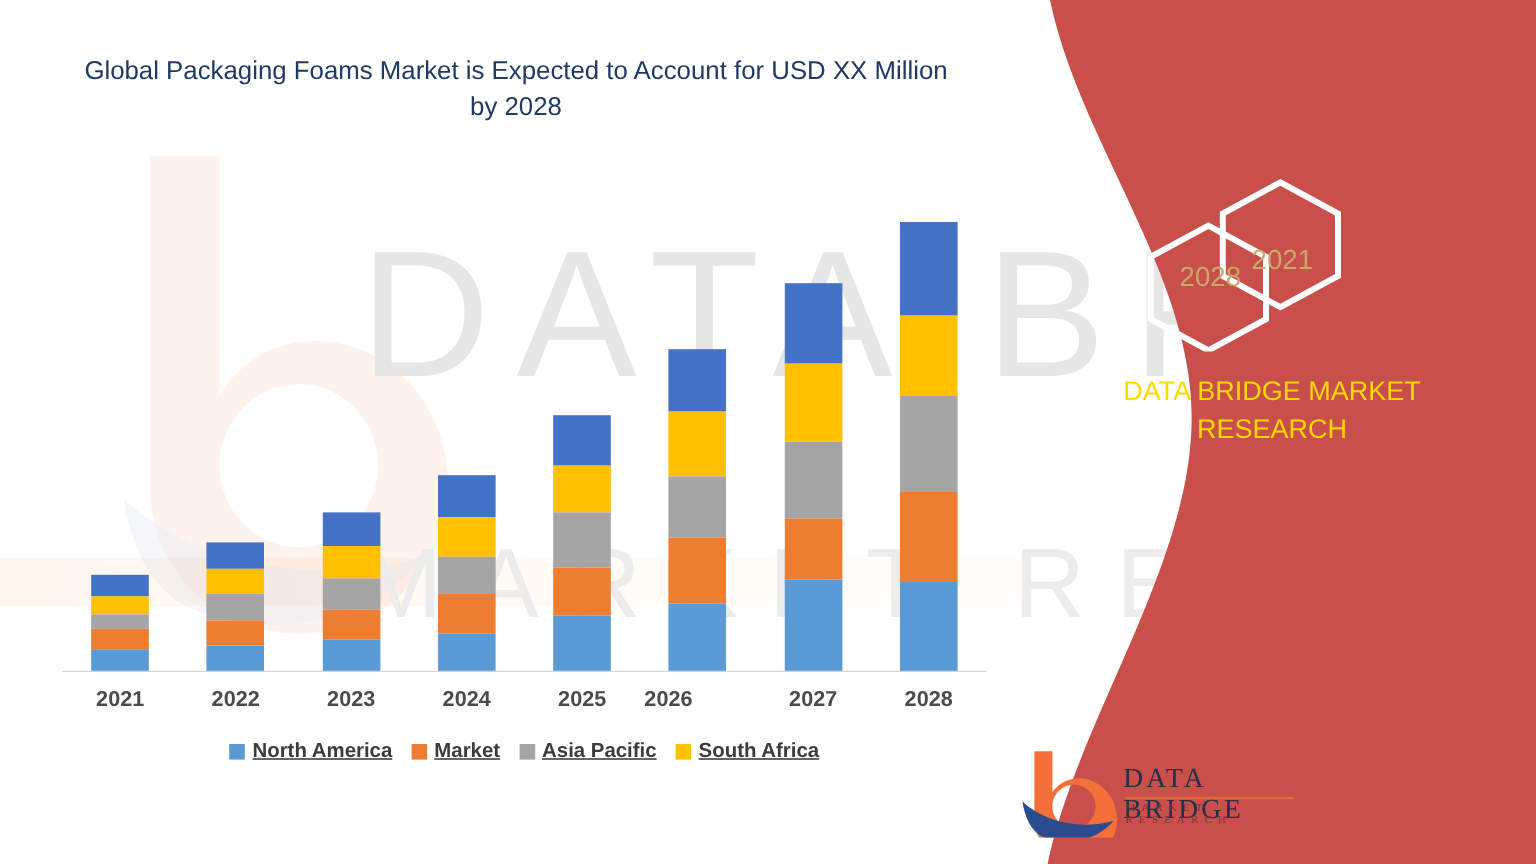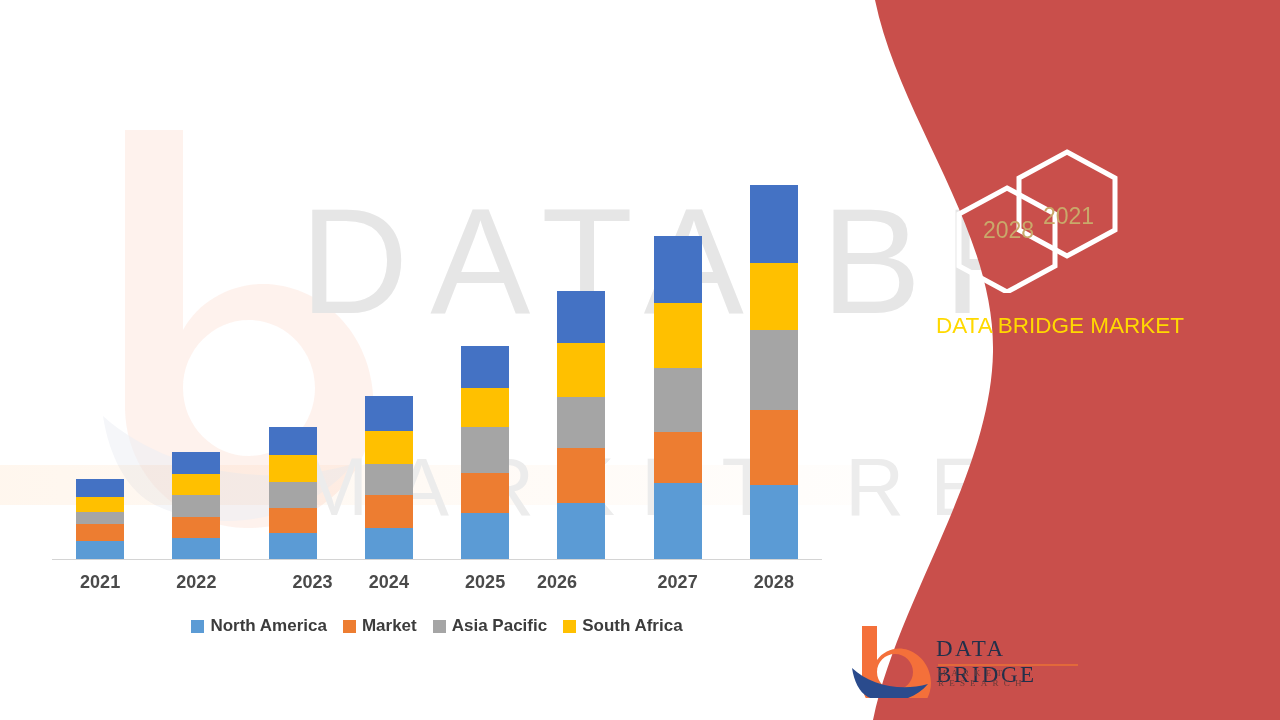--- a/index.html
+++ b/index.html
@@ -116,20 +116,21 @@
 
   .legend {
     position: absolute;
     left: 52px;
     top: 616px;
     width: 770px;
     display: flex;
     justify-content: center;
     align-items: center;
     gap: 16px;
+    text-decoration: underline;
   }
   .legend-item {
     display: flex;
     align-items: center;
     gap: 6px;
   }
   .legend-swatch {
     width: 13px;
     height: 13px;
     flex: 0 0 13px;
@@ -233,20 +234,21 @@
     <div class="wm-band"></div>
     <svg class="wm-b" viewBox="0 0 290 420">
       <path d="M30 10 h58 v200 c20,-36 62,-52 100,-44 60,13 96,70 90,132 -6,64 -62,112 -128,110 -66,-2 -118,-52 -120,-118 Z
                M88 268 c0,38 30,68 66,68 36,0 66,-30 66,-68 0,-38 -30,-68 -66,-68 -36,0 -66,30 -66,68 Z" fill="#f4703a"></path>
       <path d="M8 296 c60,54 160,74 250,48 -46,56 -130,72 -196,42 -30,-14 -48,-50 -54,-90 Z" fill="#2a4b8d" opacity="0.55"></path>
     </svg>
     <div class="wm-text-top">DATA BRIDGE</div>
     <div class="wm-text-bot">MARKET RESEARCH</div>
   </div>
 
+  <div class="chart-title">Global Packaging Foams Market is Expected to Account for USD XX Million by 2028</div>
 
   <div class="plot">
     <div class="axis-line"></div>
     <div id="bars">
         <div class="bar-group" style="left: 24.125px;">
           <div class="seg" style="background: rgb(68, 114, 196); height: 18px;"></div>
           <div class="seg" style="background: rgb(255, 192, 0); height: 15px;"></div>
           <div class="seg" style="background: rgb(165, 165, 165); height: 12px;"></div>
           <div class="seg" style="background: rgb(237, 125, 49); height: 17px;"></div>
           <div class="seg" style="background: rgb(91, 155, 213); height: 18px;"></div>
@@ -299,21 +301,21 @@
           <div class="seg" style="background: rgb(165, 165, 165); height: 80px;"></div>
           <div class="seg" style="background: rgb(237, 125, 49); height: 75px;"></div>
           <div class="seg" style="background: rgb(91, 155, 213); height: 74px;"></div>
         </div>
       </div>
   </div>
 
   <div class="xlabels" id="xlabels">
       <div class="xlabel" style="left: 8.125px;">2021</div>
       <div class="xlabel" style="left: 104.375px;">2022</div>
-      <div class="xlabel" style="left: 200.625px; text-align: right;">2023</div>
+      <div class="xlabel" style="left: 200.625px;">2023</div>
       <div class="xlabel" style="left: 296.875px;">2024</div>
       <div class="xlabel" style="left: 393.125px;">2025</div>
       <div class="xlabel" style="left: 465px;">2026</div>
       <div class="xlabel" style="left: 585.625px;">2027</div>
       <div class="xlabel" style="left: 681.875px;">2028</div>
     </div>
 
   <div class="legend" id="legend">
       <div class="legend-item">
         <span class="legend-swatch" style="background: rgb(91, 155, 213);"></span>
@@ -343,20 +345,21 @@
       <svg width="210" height="145" viewBox="0 0 210 145">
         <polygon points="122,4 170,30 170,82 122,108 74,82 74,30" fill="none" stroke="#ffffff" stroke-width="5"></polygon>
         <polygon points="62,40 110,66 110,118 62,144 14,118 14,66" fill="none" stroke="#ffffff" stroke-width="5"></polygon>
       </svg>
       <div class="hex-label" style="left:98px; top:55px;">2021</div>
       <div class="hex-label" style="left:38px; top:69px;">2028</div>
     </div>
 
     <div class="brand-text">
       <div>DATA BRIDGE MARKET</div>
+      <div>RESEARCH</div>
     </div>
 
     <div class="logo">
       <svg width="84" height="76" viewBox="0 0 84 76">
         <path d="M12 4 h15 v34 c7,-10 20,-14 31,-10 17,6 26,24 22,41 -4,17 -21,28 -39,25 -18,-3 -30,-18 -29,-36 Z
                  M27 50 c0,10 8,18 18,18 10,0 18,-8 18,-18 0,-10 -8,-18 -18,-18 -10,0 -18,8 -18,18 Z" fill="#f4703a"></path>
         <path d="M2 46 c18,17 48,24 76,16 -14,17 -40,22 -60,13 -9,-5 -14,-16 -16,-29 Z" fill="#2a4b8d"></path>
       </svg>
       <div class="logo-word">DATA BRIDGE</div>
       <div class="logo-rule"></div>

